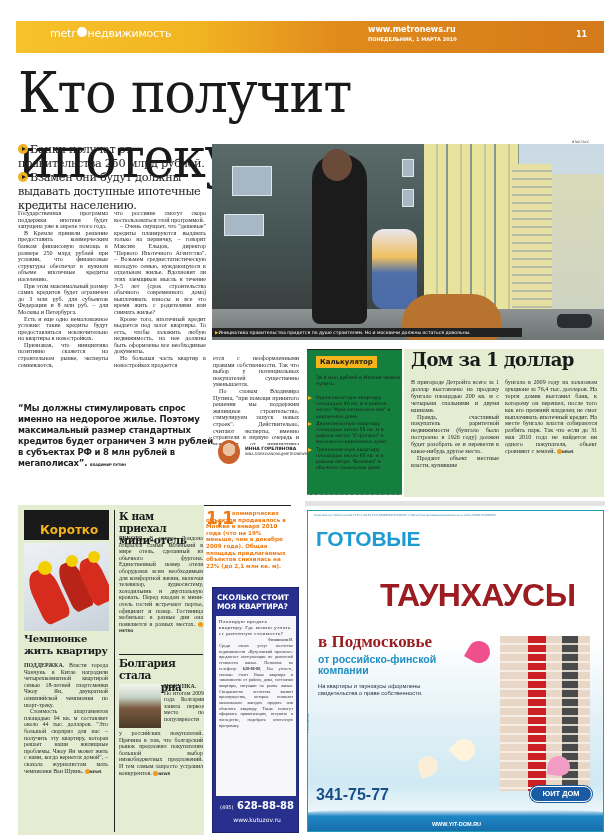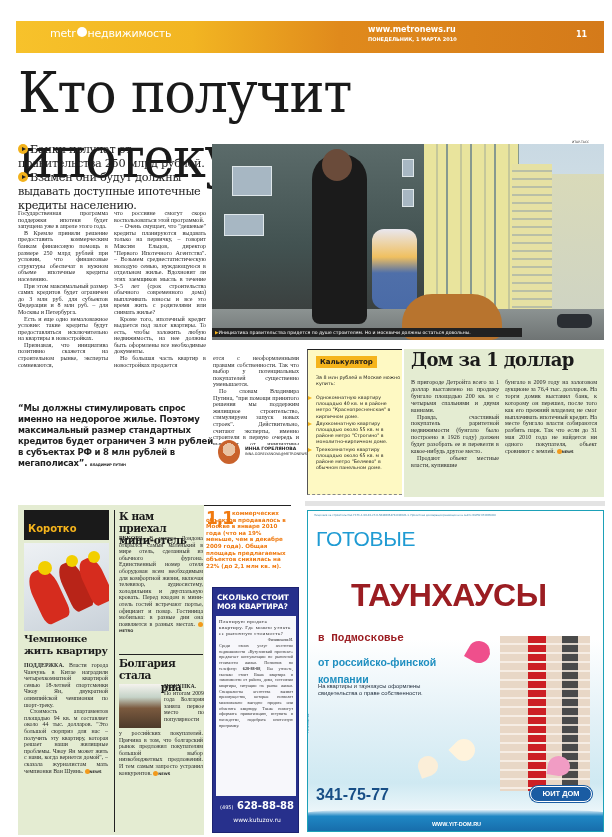--- a/index.html
+++ b/index.html
@@ -54,42 +54,42 @@
   
   .quote { left: 18px; top: 403px; width: 196px; font-family: "DejaVu Sans", sans-serif; font-weight: bold; font-size: 8.5px; line-height: 11px; color: #222; letter-spacing: -0.2px; }
   .quote .src { font-size: 3.5px; font-weight: bold; }
 
   
   .author-photo { left: 218px; top: 440px; width: 22px; height: 24px; border-radius: 50%; background: radial-gradient(circle at 50% 40%, #e9c2a2 0 35%, #c9622c 36% 100%); }
   .author-name { left: 245px; top: 446px; font-family: "DejaVu Sans", sans-serif; font-size: 4.5px; font-weight: bold; }
   .author-mail { left: 245px; top: 452px; width: 50px; font-family: "DejaVu Sans", sans-serif; font-size: 3.5px; line-height: 4.5px; }
 
   
-  .calc { left: 307px; top: 349px; width: 95px; height: 146px; border-top: 1px solid #222; border-left: 1px solid #555; border-bottom: 1px dashed #888; background: #fef9c3; }
+  .calc { left: 307px; top: 349px; width: 95px; height: 146px; border-top: 1px solid #222; border-left: 1px solid #555; border-bottom: 1px dashed #888; background: #15803d; }
   .calc-title { left: 8px; top: 6px; background: #f5b41c; font-family: "DejaVu Sans", sans-serif; font-weight: bold; font-size: 7px; padding: 2px 4px; color: #1a1a1a; }
   .calc-intro { left: 8px; top: 25px; width: 85px; font-family: "DejaVu Sans", sans-serif; font-size: 4.8px; line-height: 6.2px; }
   .calc-list { left: 8px; top: 45px; width: 86px; font-family: "DejaVu Sans", sans-serif; font-size: 4.7px; line-height: 6.2px; list-style: none; }
   .calc-list li { position: relative; margin-bottom: 1px; }
   .calc-list li:before { content: ""; position: absolute; left: -8px; top: 1px; border-left: 4px solid #f5b41c; border-top: 2px solid transparent; border-bottom: 2px solid transparent; }
 
   
   .dollar { left: 404px; top: 349px; width: 200px; height: 148px; background: #e4ecd2; }
   .dollar-title { left: 7px; top: 0; font-family: "DejaVu Serif", serif; font-weight: bold; font-size: 18px; letter-spacing: -0.6px; color: #1a1a1a; }
   .dc1 { left: 7px; top: 30px; width: 88px; height: 115px; overflow: hidden; }
   .dc2 { left: 101px; top: 30px; width: 92px; height: 115px; overflow: hidden; }
   .dollar .col { font-size: 6.1px; line-height: 6.9px; }
   .dot { display:inline-block; width:5px; height:5px; border-radius:50%; background:#f29a1c; vertical-align: middle; }
   .tag { font-family: "DejaVu Sans", sans-serif; font-size: 3.6px; font-weight: bold; }
 
   .gray-strip { left: 305px; top: 501px; width: 300px; height: 5px; background: #e3e3e3; }
 
   
   .brief { left: 18px; top: 505px; width: 186px; height: 330px; background: #e4ecd2; }
   .korotko { left: 6px; top: 5px; width: 85px; height: 30px; background: #1a1a1a; }
-  .korotko span { position: absolute; left: 4px; top: 13px; font-family: "DejaVu Sans", sans-serif; font-weight: bold; font-size: 10px; color: #f5b41c; }
+  .korotko span { position: absolute; left: 16px; top: 13px; font-family: "DejaVu Sans", sans-serif; font-weight: bold; font-size: 12px; color: #f5b41c; }
   .skate-photo { left: 6px; top: 38px; width: 85px; height: 88px; background: linear-gradient(160deg, #eef1f4 0%, #e0e6eb 40%, #c9d1d9 100%); overflow: hidden; }
   .skater { position: absolute; border-radius: 40% 40% 20% 20%; background: #d62c1e; }
   .helmet { position: absolute; border-radius: 50%; background: #f2cf00; }
   .brief-h1 { left: 6px; top: 128px; width: 85px; font-family: "DejaVu Serif", serif; font-weight: bold; font-size: 10px; line-height: 12px; letter-spacing: -0.4px; }
   .b1 { left: 6px; top: 157px; width: 84px; height: 170px; overflow: hidden; }
   .brief .col { font-size: 5.9px; line-height: 6.6px; }
   .b-divider { left: 96px; top: 5px; width: 1px; height: 322px; background: #222; }
   .brief-h2 { left: 101px; top: 5px; width: 85px; font-family: "DejaVu Serif", serif; font-weight: bold; font-size: 10.5px; line-height: 12px; letter-spacing: -0.4px; }
   .b2 { left: 101px; top: 30px; width: 84px; height: 112px; overflow: hidden; }
   .b2-rule { left: 101px; top: 149px; width: 84px; height: 1px; background: #222; }
@@ -110,26 +110,26 @@
   .kutuz-q { font-family: "Liberation Serif", serif; font-size: 5px; line-height: 6px; letter-spacing: 0.5px; }
   .kutuz-sign { font-family: "Liberation Serif", serif; font-size: 3.8px; text-align: right; margin: 1px 0; }
   .kutuz-a { font-family: "Liberation Serif", serif; font-size: 4.2px; line-height: 5.7px; text-align: justify; color: #333; }
   .kutuz-phone { left: 4px; top: 212px; width: 80px; text-align: center; color: #fff; font-family: "DejaVu Sans", sans-serif; font-weight: bold; font-size: 10px; }
   .kutuz-phone small { font-size: 5px; font-weight: normal; }
   .kutuz-url { left: 4px; top: 228px; width: 80px; text-align: center; color: #fff; font-family: "DejaVu Sans", sans-serif; font-size: 6px; }
 
   
   .yit { left: 307px; top: 510px; width: 297px; height: 322px; border: 1.5px solid #1da1b8; background: linear-gradient(180deg, #ffffff 0%, #ffffff 40%, #e3f1f7 65%, #cfe9f2 85%, #ffffff 100%); overflow: hidden; }
   .yit-lic { left: 6px; top: 3px; width: 284px; font-family: "DejaVu Sans", sans-serif; font-size: 2.6px; color: #2a7fa7; white-space: nowrap; overflow: hidden; }
-  .yit-t1 { left: 8px; top: 16px; font-family: "Liberation Sans", sans-serif; font-weight: normal; font-size: 21px; color: #1f9bd3; letter-spacing: -0.3px; }
+  .yit-t1 { left: 8px; top: 16px; font-family: "Liberation Sans", sans-serif; font-weight: bold; font-size: 21px; color: #1f9bd3; letter-spacing: -0.3px; }
   .yit-t2 { left: 8px; top: 38px; font-family: "Liberation Sans", sans-serif; font-weight: bold; font-size: 32px; color: #9b1d22; letter-spacing: -0.5px; line-height: 32px; }
   .yit-t2 small { font-size: 20px; }
-  .yit-t3 { left: 43px; top: 68px; font-family: "Liberation Sans", sans-serif; font-weight: bold; font-size: 32px; color: #9b1d22; letter-spacing: -0.5px; line-height: 32px; text-align: center; }
-  .yit-sub1 { left: 10px; top: 121px; font-family: Liberation Mono, monospace; font-weight: bold; font-size: 11px; color: #9b1d22; text-align: right; }
-  .yit-sub2 { left: 10px; top: 143px; width: 150px; font-family: "Liberation Sans", sans-serif; font-weight: bold; font-size: 10.5px; line-height: 17px; color: #1f8fc0; }
+  .yit-t3 { left: 72px; top: 68px; font-family: "Liberation Sans", sans-serif; font-weight: bold; font-size: 32px; color: #9b1d22; letter-spacing: -0.5px; line-height: 32px; text-align: center; }
+  .yit-sub1 { left: 10px; top: 121px; font-family: Liberation Serif, serif; font-weight: bold; font-size: 17px; color: #9b1d22; text-align: right; }
+  .yit-sub2 { left: 10px; top: 143px; width: 150px; font-family: "Liberation Sans", sans-serif; font-weight: bold; font-size: 10.5px; line-height: 11px; color: #1f8fc0; }
   .yit-desc { left: 10px; top: 172px; width: 120px; font-family: "Liberation Sans", sans-serif; font-size: 5.8px; line-height: 7px; color: #1d2a3a; }
   .yit-building { left: 192px; top: 125px; width: 90px; height: 155px; background: repeating-linear-gradient(180deg, #e8d7c6 0 7px, #f6ede4 7px 9px); }
   .yit-building .red { position:absolute; left: 28px; top: 0; width: 18px; height: 155px; background: repeating-linear-gradient(180deg,#cc1f24 0 7px,#f6ede4 7px 9px); }
   .yit-building .dark { position:absolute; left: 62px; top: 0; width: 16px; height: 155px; background: repeating-linear-gradient(180deg,#4a4a4a 0 7px,#d9d0c6 7px 9px); }
   .flower { position: absolute; border-radius: 50% 50% 50% 0; }
   .yit-reklama { left: -10px; top: 210px; transform: rotate(-90deg); font-family: "DejaVu Sans", sans-serif; font-size: 4px; color: #2a7fa7; }
   .yit-phone { left: 8px; top: 275px; font-family: "Liberation Sans", sans-serif; font-weight: bold; font-size: 16px; color: #174e86; }
   .yit-logo { left: 222px; top: 275px; width: 62px; height: 16px; border-radius: 8px; background: #1a5ca3; border: 1.5px solid #fff; box-shadow: 0 0 0 1px #1a5ca3; color: #fff; font-family: "Liberation Sans", sans-serif; font-weight: bold; font-size: 7.5px; text-align: center; line-height: 14px; }
   .yit-url-band { left: 0; top: 298px; width: 297px; height: 24px; background: linear-gradient(180deg,#ffffff 0%, #1f87c4 30%, #166aa8 100%); border-radius: 100% 100% 0 0 / 30% 30% 0 0; }
   .yit-url { left: 0; top: 310px; width: 297px; text-align: center; font-family: "Liberation Sans", sans-serif; font-size: 5.5px; color: #fff; font-weight: bold; }

